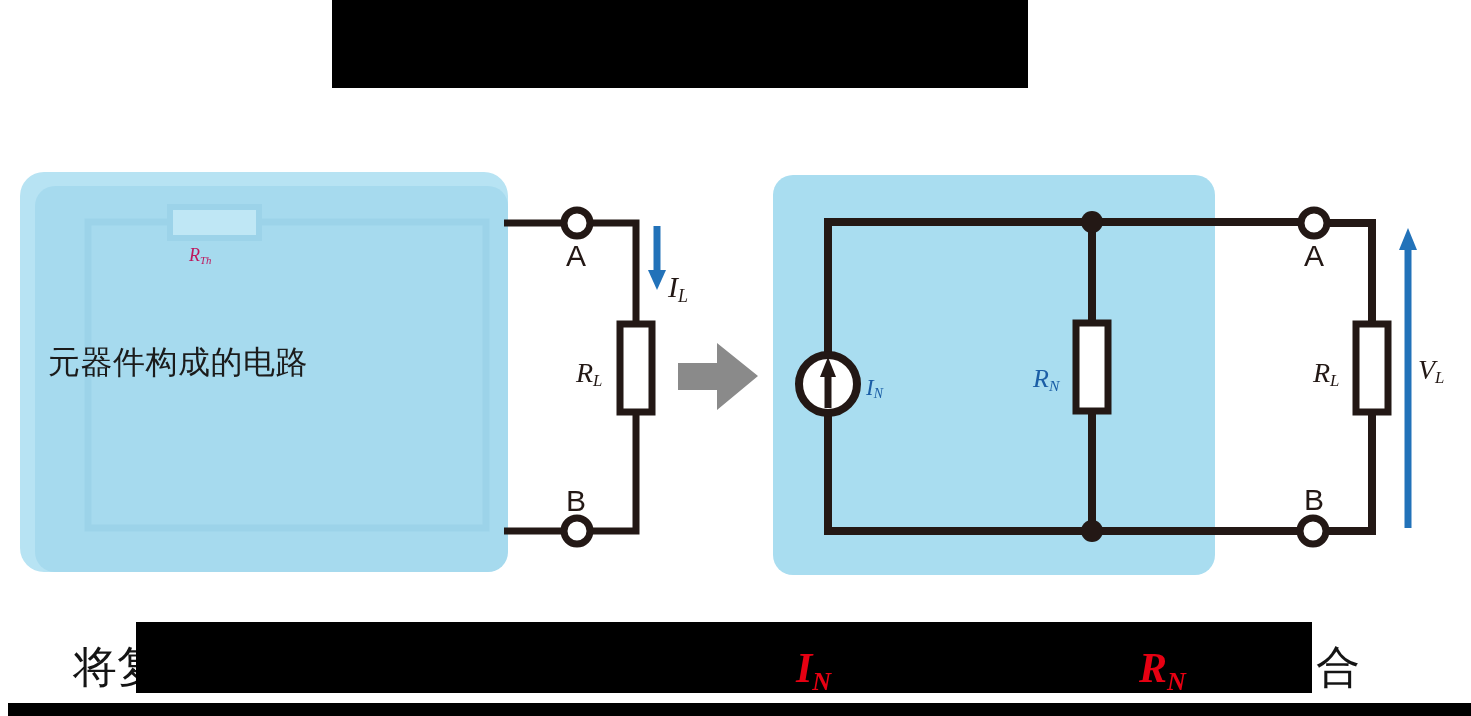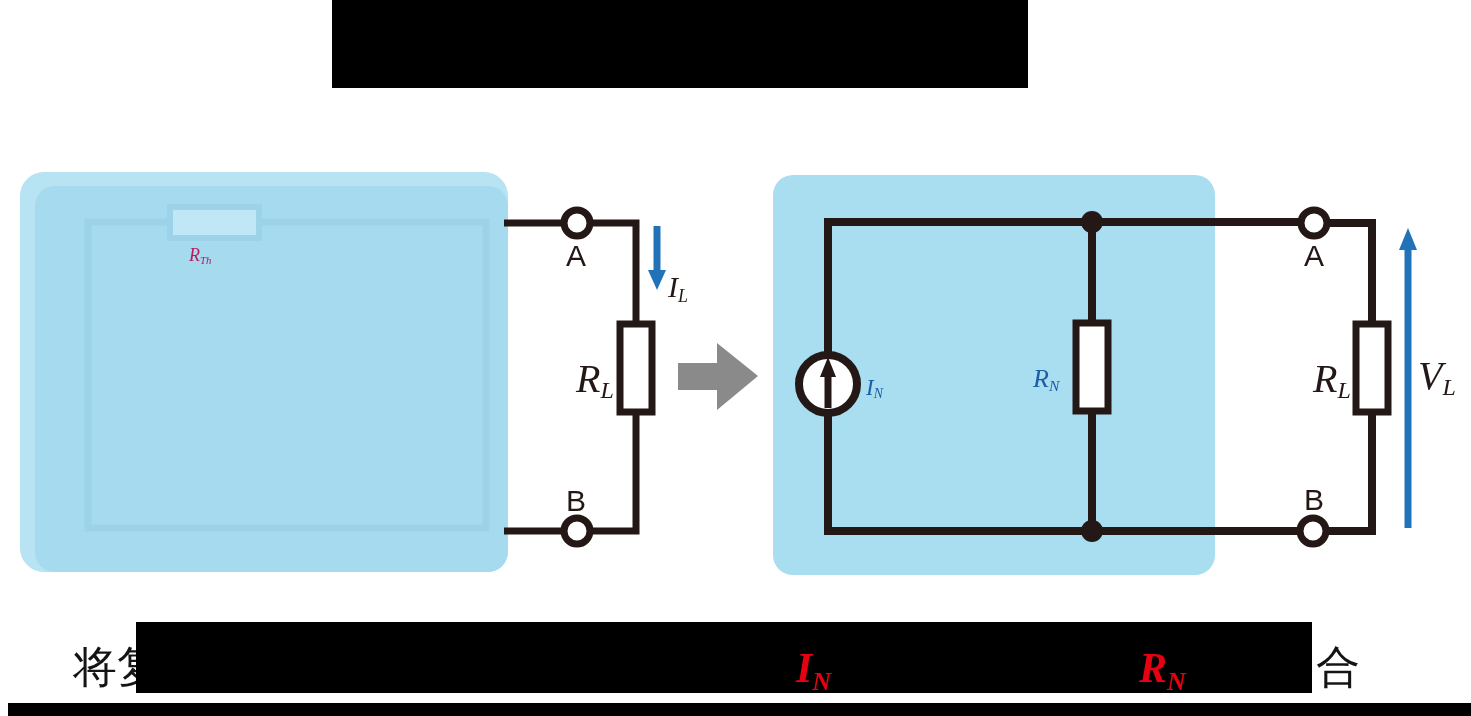--- a/index.html
+++ b/index.html
@@ -14,21 +14,21 @@
   .panel-light { position:absolute; background:#b7e3f3; border-radius:24px; }
   .panel-main  { position:absolute; background:#a6daee; border-radius:20px; }
   .panel-right { position:absolute; background:#a9ddf0; border-radius:20px; }
 
   svg.circuit { position:absolute; left:0; top:0; }
 
   
   .term-label { position:absolute; font-family:"Liberation Sans", sans-serif;
                 font-size:30px; color:#231815; line-height:1; }
   .math { position:absolute; font-family:"Liberation Serif", serif;
-          font-style:italic; font-size:40px; color:#231815; line-height:1; }
+          font-style:italic; font-size:28px; color:#231815; line-height:1; }
   .math sub { font-size:0.60em; font-style:italic; vertical-align:-0.25em; line-height:1; }
   .math.blue { color:#1b5ea6; font-size:26px; }
   .math.small-blue { color:#1b5ea6; font-size:23px; }
   .math.ghost { color:#be185d; font-size:18px; }
 
   .desc { position:absolute; font-size:32px; line-height:44px; color:#1b1b1b;
           letter-spacing:0.5px; font-family:"Liberation Sans", sans-serif; }
 
   .caption-zh { position:absolute; font-size:44px; color:#141414; line-height:1;
                 font-family:"Liberation Sans", sans-serif; }
@@ -99,20 +99,21 @@
       <line x1="1408" y1="528" x2="1408" y2="248" stroke="#2272b9" stroke-width="7"></line>
       <polygon points="1399,250 1417,250 1408,228" fill="#2272b9"></polygon>
     </g>
   </svg>
 
   <div class="math ghost" style="left:189px; top:246px;">
     <span>R</span><sub>Th</sub>
   </div>
 
   <div class="desc" style="left:48px; top:340px;">
+    <div>元器件构成的电路</div>
   </div>
 
   <div class="term-label" style="left:566px; top:241px;">A</div>
   <div class="term-label" style="left:566px; top:486px;">B</div>
   <div class="math" style="left:576px; top:359px;">
     <span>R</span><sub>L</sub>
   </div>
   <div class="math" style="left:668px; top:232px; font-size:30px;margin-top:40px;">
     <span>I</span><sub>L</sub>
   </div>

